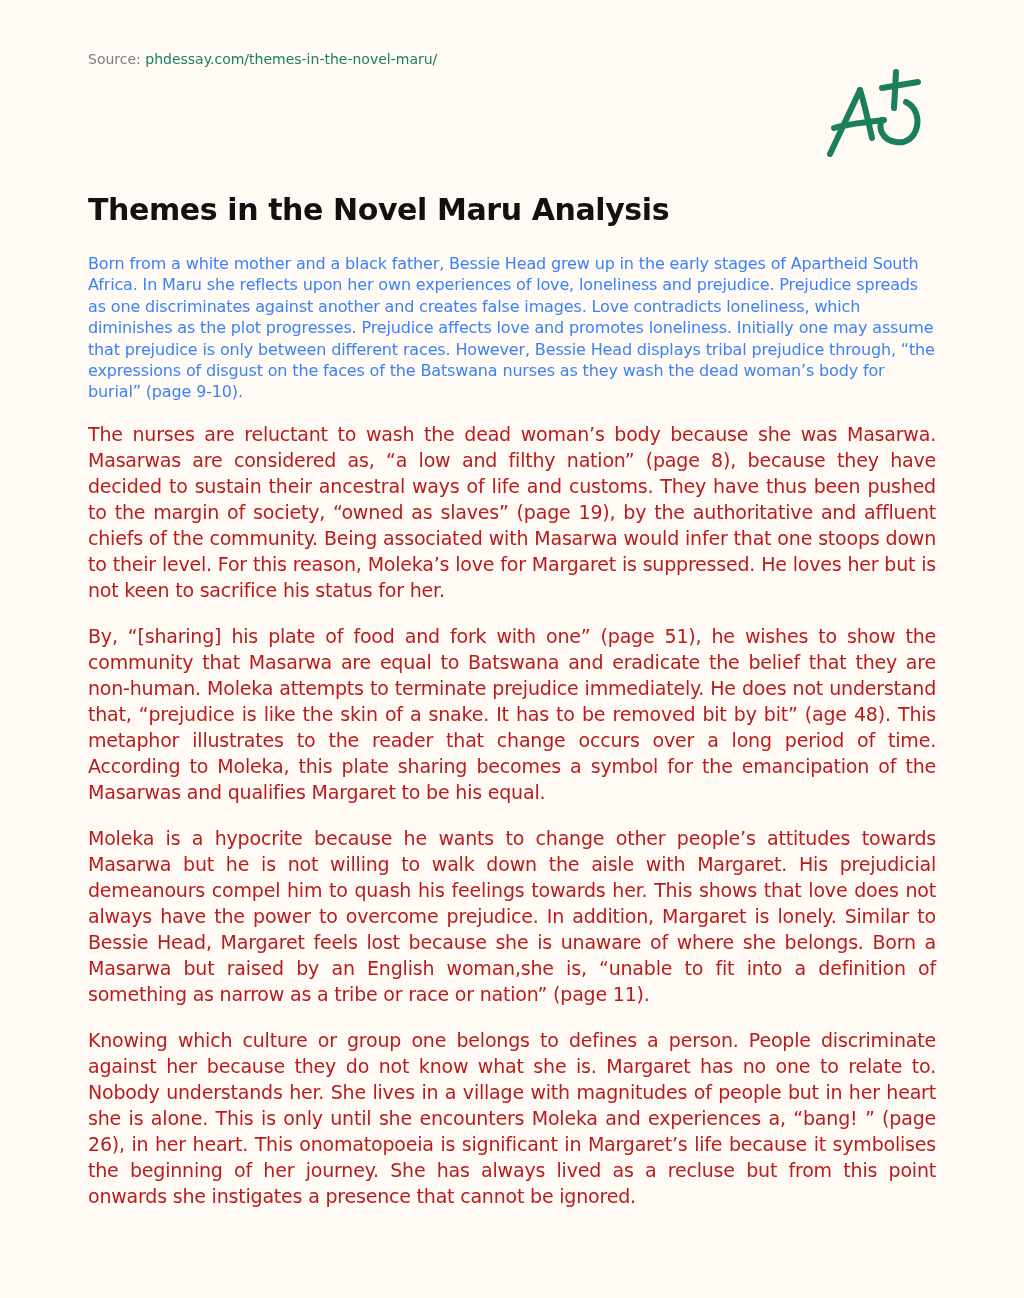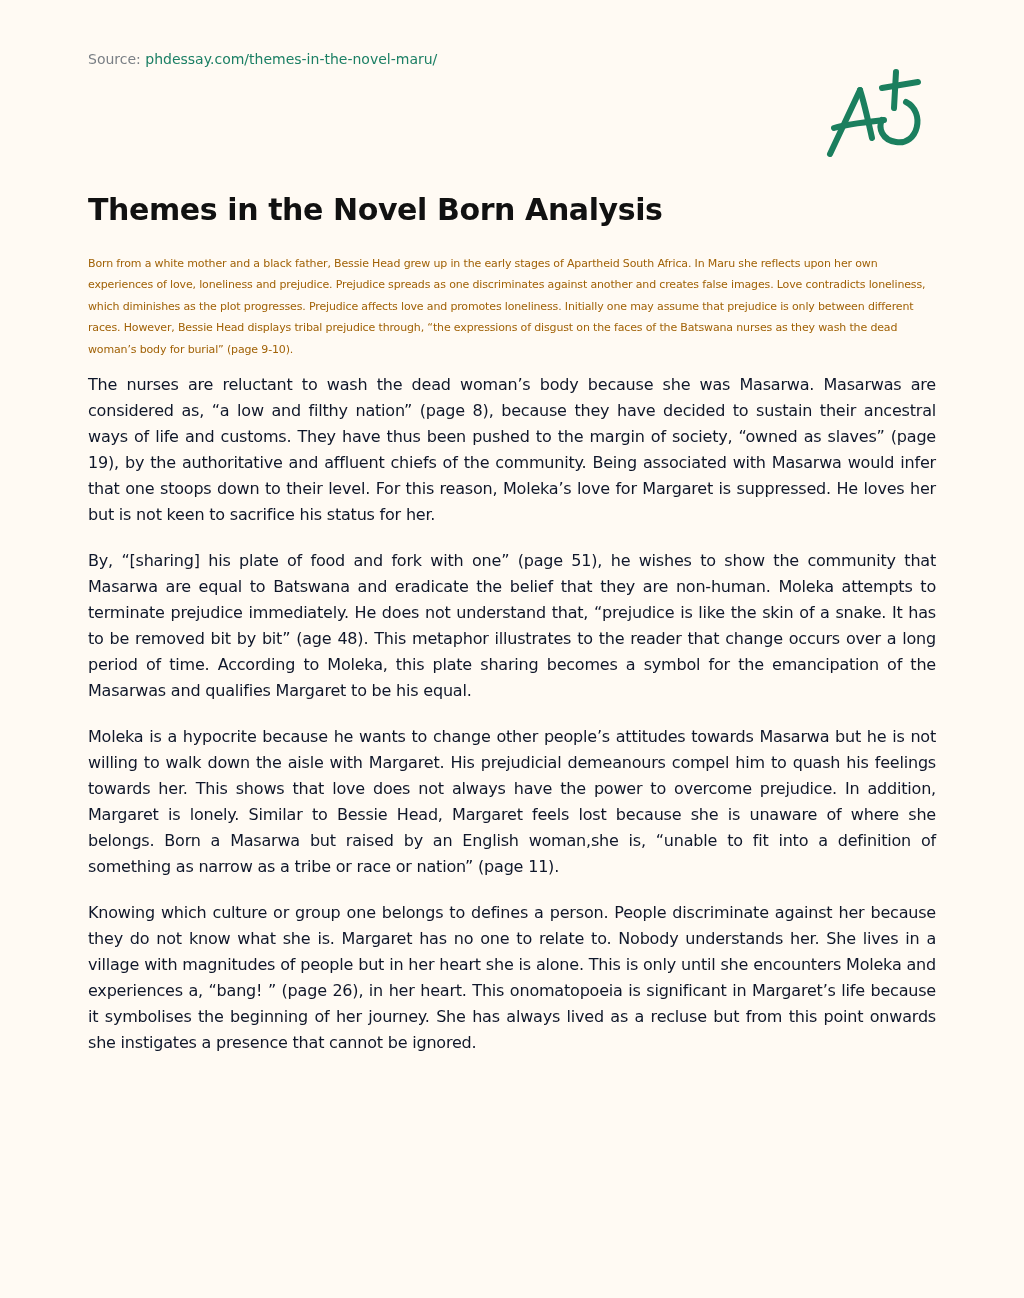--- a/index.html
+++ b/index.html
@@ -54,31 +54,31 @@
     color: #111;
     letter-spacing: -0.4px;
   }
   .content {
     position: absolute;
     left: 88px;
     top: 253px;
     width: 848px;
   }
   .intro {
-    font-size: 11px;
+    font-size: 16px;
     line-height: 21.4px;
-    color: #a16207;
-    margin-bottom: 12px;
+    color: #3b82f6;
+    margin-bottom: 18px;
     letter-spacing: -0.15px;
   }
   .para {
-    font-size: 16px;
+    font-size: 19px;
     line-height: 26px;
     text-align: justify;
-    color: #0f172a;
+    color: #b91c1c;
     margin-bottom: 20px;
     letter-spacing: -0.2px;
   }
 </style>
 </head>
 <body>
 
 <div class="header">
   <div class="source">
     <span>Source: </span><a>phdessay.com/themes-in-the-novel-maru/</a>
@@ -95,21 +95,21 @@
     <path d="M12 66 C24 62, 44 60, 62 58"></path>
 
     <path d="M74 10 L72 46"></path>
 
     <path d="M60 26 C72 24, 84 22, 96 20"></path>
 
     <path d="M84 40 C104 50, 96 84, 74 80 C60 78, 56 66, 60 58"></path>
   </svg>
 </div>
 
-<h1 class="title">Themes in the Novel Born Analysis</h1>
+<h1 class="title">Themes in the Novel Maru Analysis</h1>
 
 <div class="content">
   <p class="intro">Born from a white mother and a black father, Bessie Head grew up in the early stages of Apartheid South Africa. In Maru she reflects upon her own experiences of love, loneliness and prejudice. Prejudice spreads as one discriminates against another and creates false images. Love contradicts loneliness, which diminishes as the plot progresses. Prejudice affects love and promotes loneliness. Initially one may assume that prejudice is only between different races. However, Bessie Head displays tribal prejudice through, “the expressions of disgust on the faces of the Batswana nurses as they wash the dead woman’s body for burial” (page 9-10).</p>
   <p class="para">The nurses are reluctant to wash the dead woman’s body because she was Masarwa. Masarwas are considered as, “a low and filthy nation” (page 8), because they have decided to sustain their ancestral ways of life and customs. They have thus been pushed to the margin of society, “owned as slaves” (page 19), by the authoritative and affluent chiefs of the community. Being associated with Masarwa would infer that one stoops down to their level. For this reason, Moleka’s love for Margaret is suppressed. He loves her but is not keen to sacrifice his status for her.</p>
   <p class="para">By, “[sharing] his plate of food and fork with one” (page 51), he wishes to show the community that Masarwa are equal to Batswana and eradicate the belief that they are non-human. Moleka attempts to terminate prejudice immediately. He does not understand that, “prejudice is like the skin of a snake. It has to be removed bit by bit” (age 48). This metaphor illustrates to the reader that change occurs over a long period of time. According to Moleka, this plate sharing becomes a symbol for the emancipation of the Masarwas and qualifies Margaret to be his equal.</p>
   <p class="para">Moleka is a hypocrite because he wants to change other people’s attitudes towards Masarwa but he is not willing to walk down the aisle with Margaret. His prejudicial demeanours compel him to quash his feelings towards her. This shows that love does not always have the power to overcome prejudice. In addition, Margaret is lonely. Similar to Bessie Head, Margaret feels lost because she is unaware of where she belongs. Born a Masarwa but raised by an English woman,she is, “unable to fit into a definition of something as narrow as a tribe or race or nation” (page 11).</p>
   <p class="para">Knowing which culture or group one belongs to defines a person. People discriminate against her because they do not know what she is. Margaret has no one to relate to. Nobody understands her. She lives in a village with magnitudes of people but in her heart she is alone. This is only until she encounters Moleka and experiences a, “bang! ” (page 26), in her heart. This onomatopoeia is significant in Margaret’s life because it symbolises the beginning of her journey. She has always lived as a recluse but from this point onwards she instigates a presence that cannot be ignored.</p>
 </div>
 
 </body></html>

